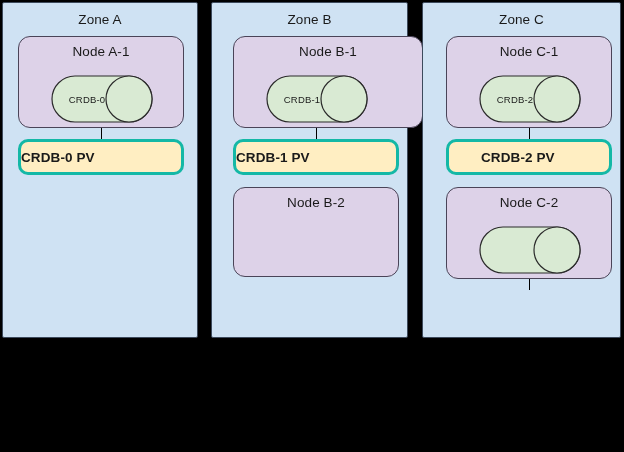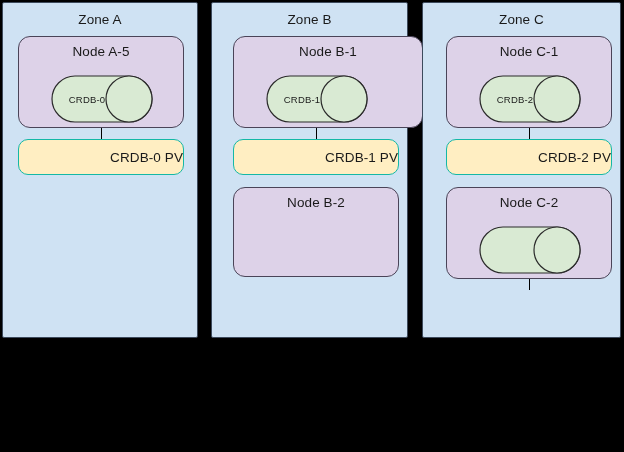--- a/index.html
+++ b/index.html
@@ -85,43 +85,44 @@
   .connector {
     position: absolute;
     width: 1px;
     background: #000000;
   }
 
   
   .pv {
     position: absolute;
     background: #ffeec2;
-    border: 1px solid #14b8a6;
+    border: 3px solid #14b8a6;
     box-sizing: border-box;
     border-radius: 10px;
     display: flex;
     align-items: center;
-    justify-content: flex-end;
+    justify-content: flex-start;
+    font-weight: bold;
   }
   .pv-label {
     font-size: 13.5px;
     color: #1a1a1a;
     letter-spacing: .1px;
   }
 </style>
 </head>
 <body>
 
 <div id="canvas">
 
   <div class="zone" style="left:2px; width:196px;">
     <div class="zone-title">Zone A</div>
 
     <div class="node" style="left:15px; top:33px; width:166px; height:92px;">
-      <div class="node-title">Node A-5</div>
+      <div class="node-title">Node A-1</div>
 
       <div class="cyl" style="left:32px; top:38px; width:102px; height:48px;">
         <svg width="102" height="48" viewBox="0 0 102 48">
           <path d="M24,1 H78 A23,23 0 0,1 78,47 H24 A23,23 0 0,1 24,1 Z" fill="#d9ead3" stroke="#2b2b2b" stroke-width="1.2"></path>
           <ellipse cx="78" cy="24" rx="23" ry="23" fill="#d9ead3" stroke="#2b2b2b" stroke-width="1.2"></ellipse>
         </svg>
         <div class="cyl-label">CRDB-0</div>
       </div>
     </div>
 

